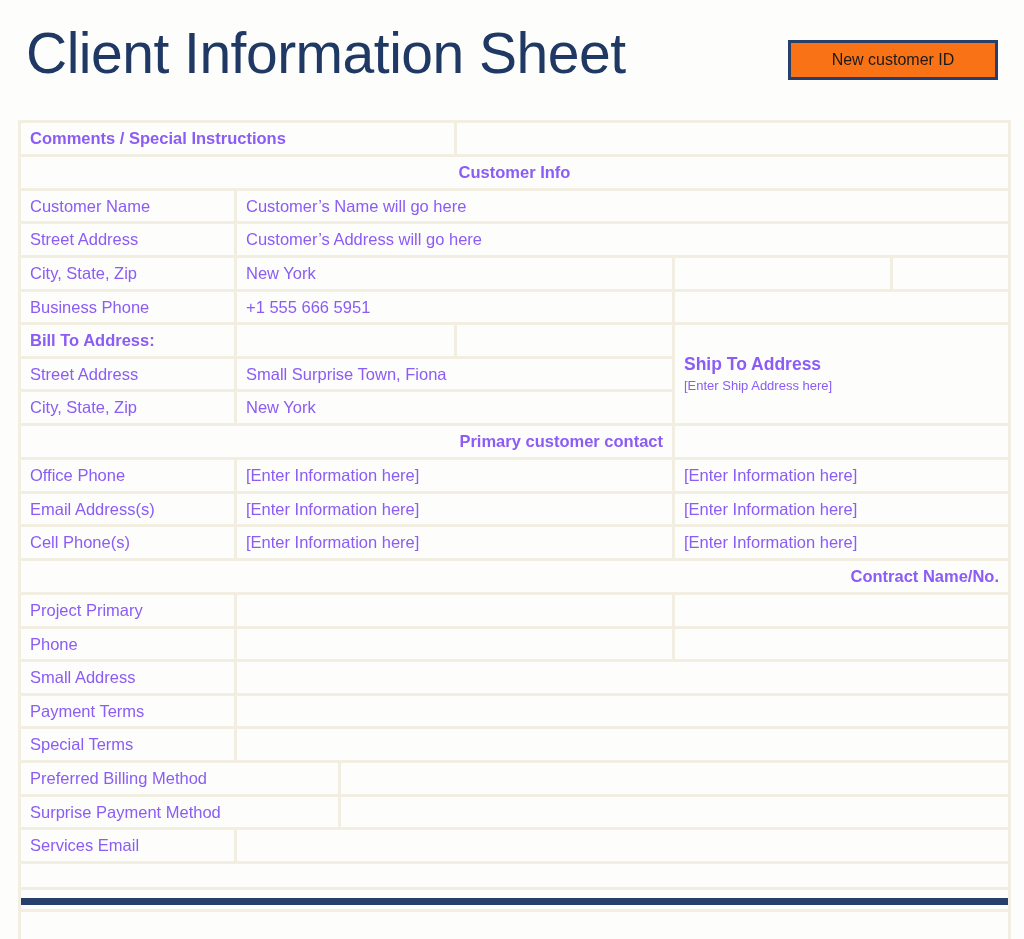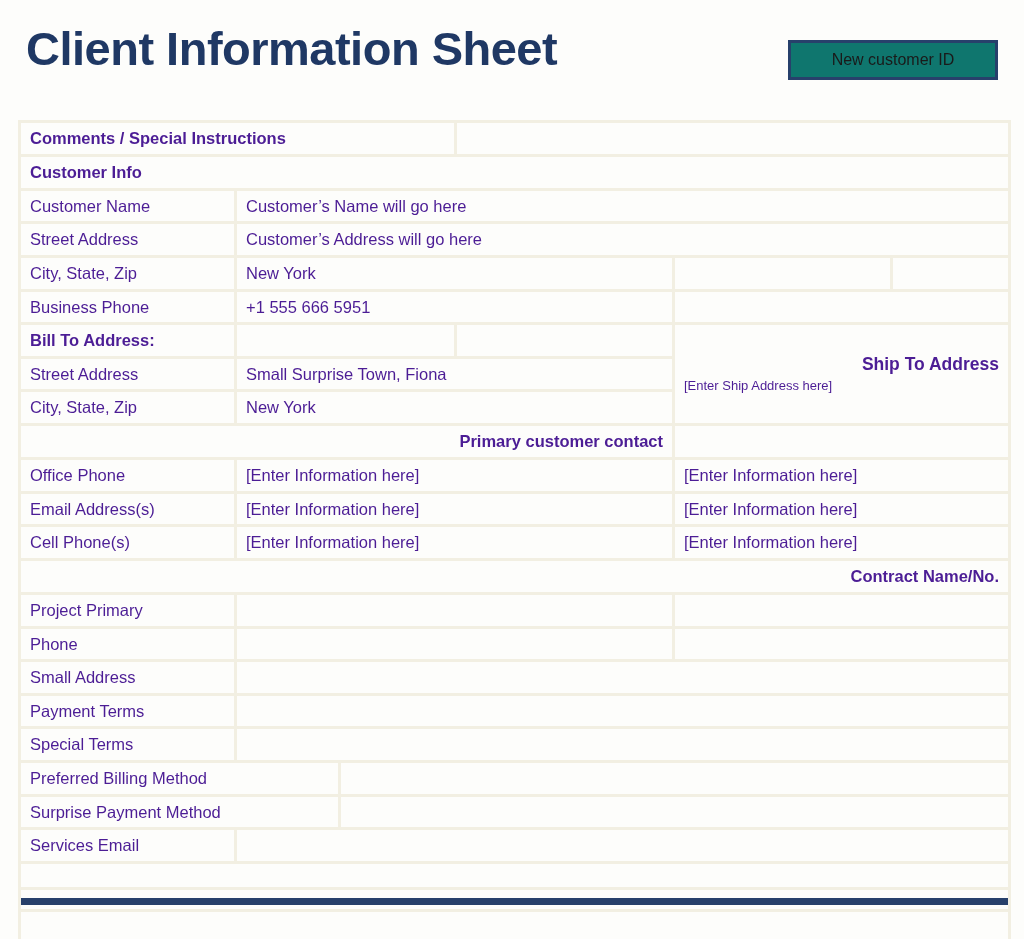--- a/index.html
+++ b/index.html
@@ -26,35 +26,35 @@
 
   
   .header {
     position: relative;
     height: 115px;
   }
   .doc-title {
     position: absolute;
     left: 26px;
     top: 24px;
-    font-size: 47px;
-    font-weight: bold;
+    font-size: 57px;
+    font-weight: normal;
     color: #1F3864;
     letter-spacing: -0.5px;
     line-height: 1.05;
     white-space: nowrap;
   }
   .id-box {
     position: absolute;
     right: 26px;
     top: 40px;
     width: 210px;
     height: 40px;
     border: 3px solid #27406b;
-    background: #0f766e;
+    background: #f97316;
     display: flex;
     align-items: center;
     justify-content: center;
     font-size: 16px;
     color: #1a1a1a;
     box-sizing: border-box;
   }
 
   
   .sheet {
@@ -64,33 +64,33 @@
     width: 990px;
     border-collapse: collapse;
     table-layout: fixed;
   }
   .sheet td {
     border: 3px solid #f2efe2;
     background: #fdfdfb;
     padding: 5px 9px;
     font-size: 16.5px;
     line-height: 1.25;
-    color: #4c1d95;
+    color: #8b5cf6;
     vertical-align: middle;
     height: 22px;
     box-sizing: border-box;
     overflow: hidden;
     white-space: nowrap;
   }
   .lbl { font-size: 16.5px; }
   .lbl-bold { font-weight: bold; }
   .big-head {
     font-size: 22px;
     font-weight: bold;
-    text-align: left;
+    text-align: center;
     padding-top: 7px;
     padding-bottom: 7px;
   }
   .sec-head {
     font-size: 22px;
     font-weight: bold;
     text-align: right;
     padding-top: 6px;
     padding-bottom: 6px;
   }
@@ -98,21 +98,20 @@
   .ship-cell {
     vertical-align: top;
     padding-top: 7px;
     white-space: normal;
   }
   .ship-title {
     font-weight: bold;
     font-size: 17.5px;
     display: block;
     margin-bottom: 3px;
-    text-align: right;
   }
   .ship-sub {
     font-size: 13px;
     display: block;
   }
   .blank-row td { height: 26px; }
   .tall-row td { height: 34px; }
 
   
   .blue-bar-cell {

